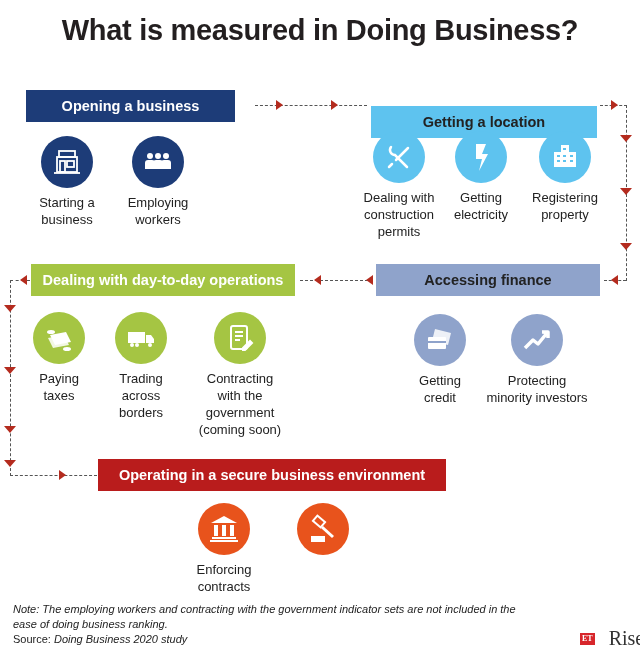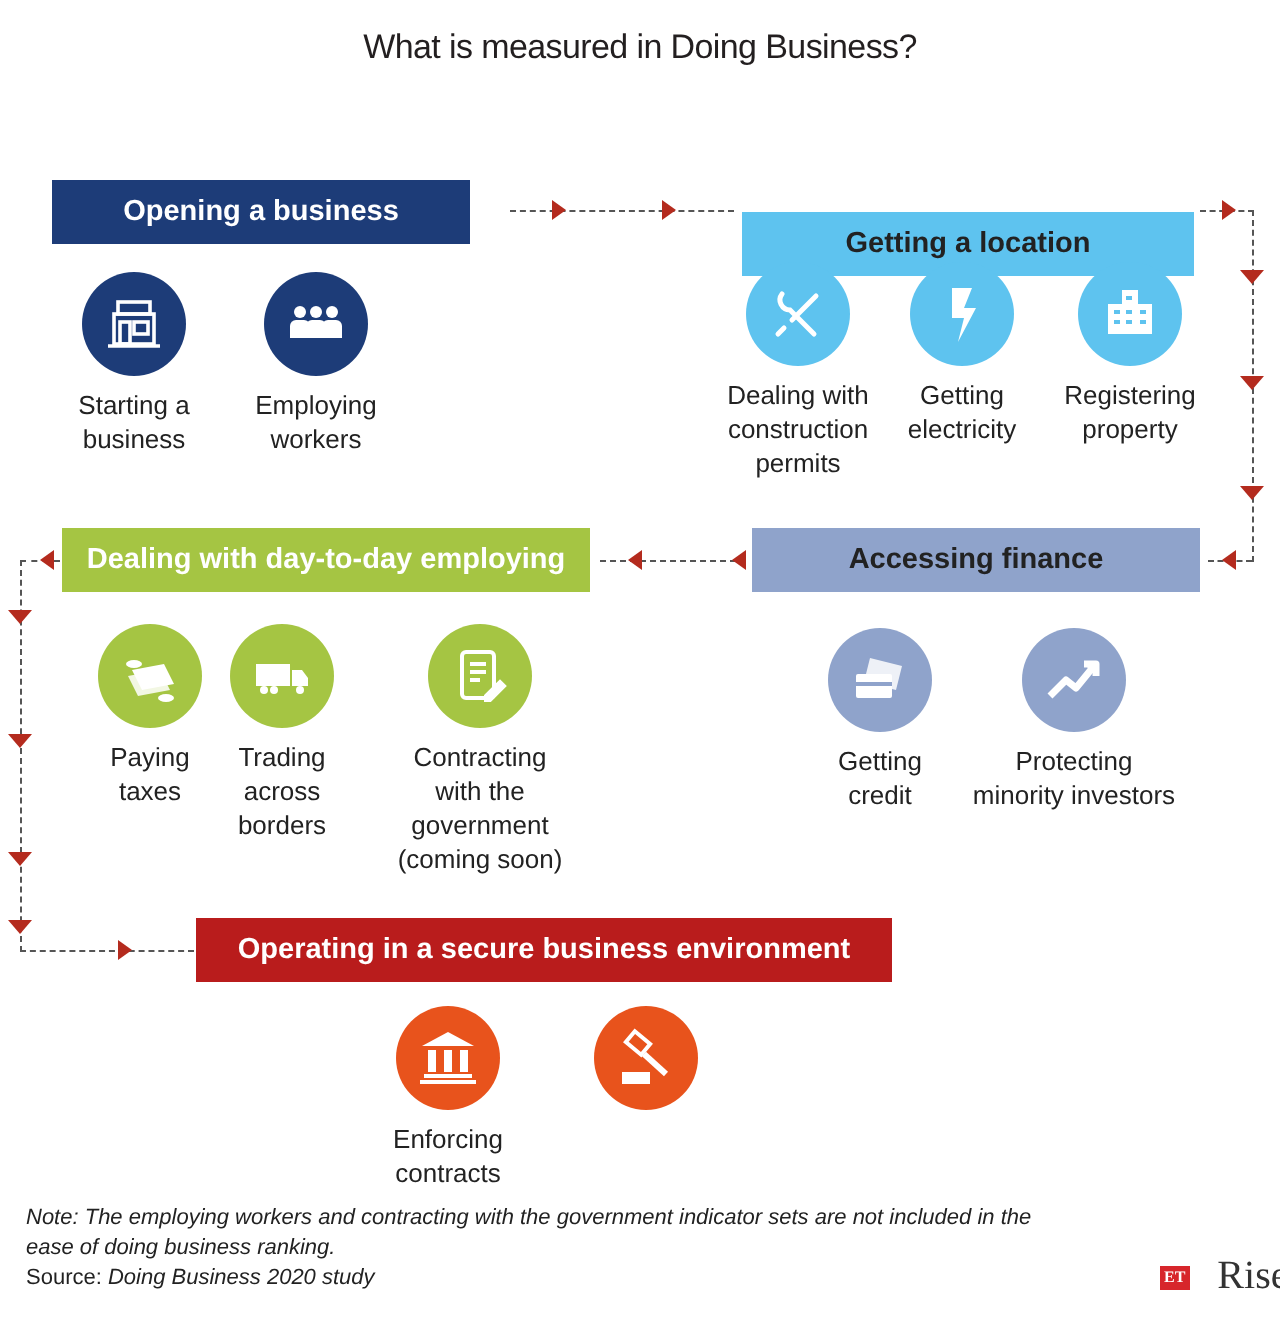--- a/index.html
+++ b/index.html
@@ -1,18 +1,18 @@
 <!DOCTYPE html>
 <html><head>
 <meta charset="utf-8">
 <style>
   * { box-sizing: border-box; margin: 0; padding: 0; }
   html, body { width: 640px; height: 663px; background: #ffffff; overflow: hidden; }
   body { position: relative; font-family: "Liberation Sans", "DejaVu Sans", sans-serif; color: #222; }
-  .title { position: absolute; left: 0; top: 14px; width: 640px; text-align: center; font-weight: normal; font-size: 17px; color: #231f20; letter-spacing: -0.3px; }
+  .title { position: absolute; left: 0; top: 14px; width: 640px; text-align: center; font-weight: bold; font-size: 29px; color: #231f20; letter-spacing: -0.3px; }
   .cat { position: absolute; height: 32px; display: flex; align-items: center; justify-content: center; font-weight: bold; font-size: 14.5px; }
   .item { position: absolute; width: 110px; text-align: center; }
   .circle { width: 52px; height: 52px; border-radius: 50%; margin: 0 auto; display: flex; align-items: center; justify-content: center; }
   .circle svg { width: 34px; height: 34px; }
   .label { margin-top: 6px; font-size: 13px; line-height: 17px; color: #222; white-space: pre-line; }
   .hline { position: absolute; height: 0; border-top: 1.3px dashed #555; }
   .vline { position: absolute; width: 0; border-left: 1.3px dashed #555; }
   .tri-r { position: absolute; width: 0; height: 0; border-top: 5px solid transparent; border-bottom: 5px solid transparent; border-left: 7px solid #b42b1e; }
   .tri-l { position: absolute; width: 0; height: 0; border-top: 5px solid transparent; border-bottom: 5px solid transparent; border-right: 7px solid #b42b1e; }
   .tri-d { position: absolute; width: 0; height: 0; border-left: 6px solid transparent; border-right: 6px solid transparent; border-top: 7px solid #b42b1e; }
@@ -30,21 +30,21 @@
 <div class="cat" style="left:26px;top:90px;width:209px;background:#1d3c78;color:#fff;">
   <span>Opening a business</span>
 </div>
 <div class="cat" style="left:371px;top:90px;width:226px;background:#5ec3ef;color:#222;margin-top:16px;">
   <span>Getting a location</span>
 </div>
 <div class="cat" style="left:376px;top:264px;width:224px;background:#8fa3cb;color:#222;">
   <span>Accessing finance</span>
 </div>
 <div class="cat" style="left:31px;top:264px;width:264px;background:#a5c543;color:#fff;">
-  <span>Dealing with day-to-day employing</span>
+  <span>Dealing with day-to-day operations</span>
 </div>
 <div class="cat" style="left:98px;top:459px;width:348px;background:#b91c1c;color:#fff;">
   <span>Operating in a secure business environment</span>
 </div>
 
 <div class="item" style="left:12px;top:136px;">
   <div class="circle" style="background:#1d3c78;">
     <svg viewBox="0 0 34 34" fill="none" stroke="#fff" stroke-width="1.8">
         <rect x="9" y="6" width="16" height="6"></rect>
         <rect x="7" y="12" width="20" height="15"></rect>
@@ -127,21 +127,21 @@
   <div class="circle" style="background:#8fa3cb;">
     <svg viewBox="0 0 34 34" fill="none" stroke="#fff" stroke-width="3.5" stroke-linejoin="round">
         <path d="M5 25l8-8 5 4 9-11"></path>
         <path d="M22 9h6v6" fill="#fff"></path>
       </svg>
   </div>
   <div class="label">Protecting
 minority investors</div>
 </div>
 
-<div class="item" style="left:20px;top:312px;">
+<div class="item" style="left:4px;top:312px;">
   <div class="circle" style="background:#a5c543;">
     <svg viewBox="0 0 34 34" fill="#fff">
         <ellipse cx="9" cy="11" rx="4" ry="2"></ellipse>
         <path d="M8 14l16-3 5 10-16 3z"></path>
         <path d="M6 17l16-3 5 10-16 3z" opacity="0.85"></path>
         <ellipse cx="25" cy="28" rx="4" ry="2"></ellipse>
       </svg>
   </div>
   <div class="label">Paying
 taxes</div>

